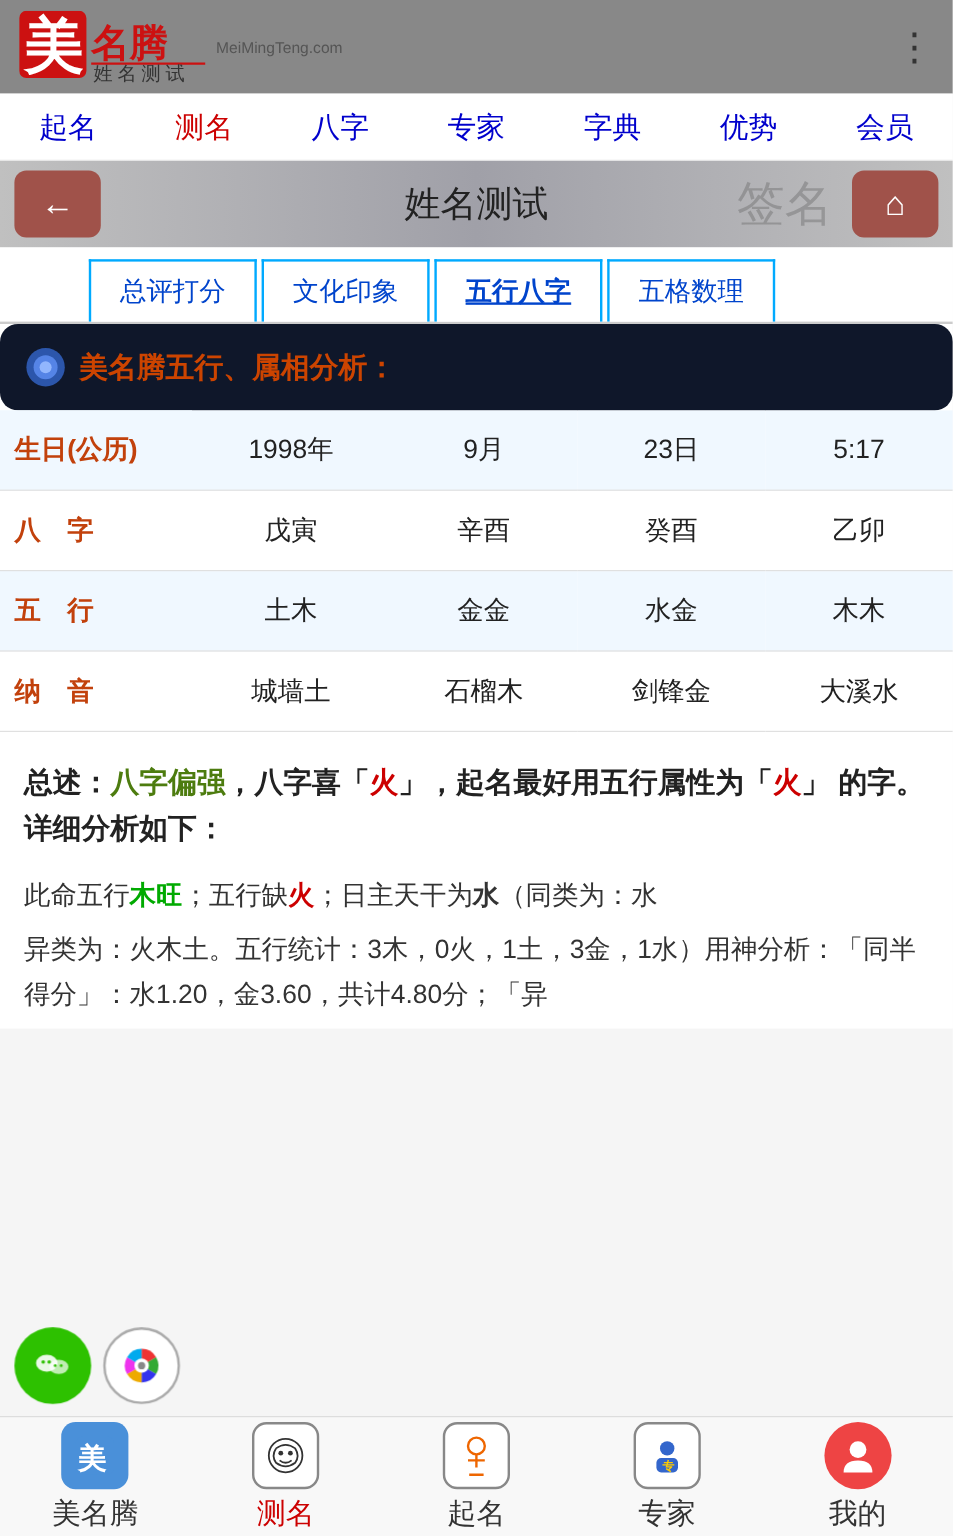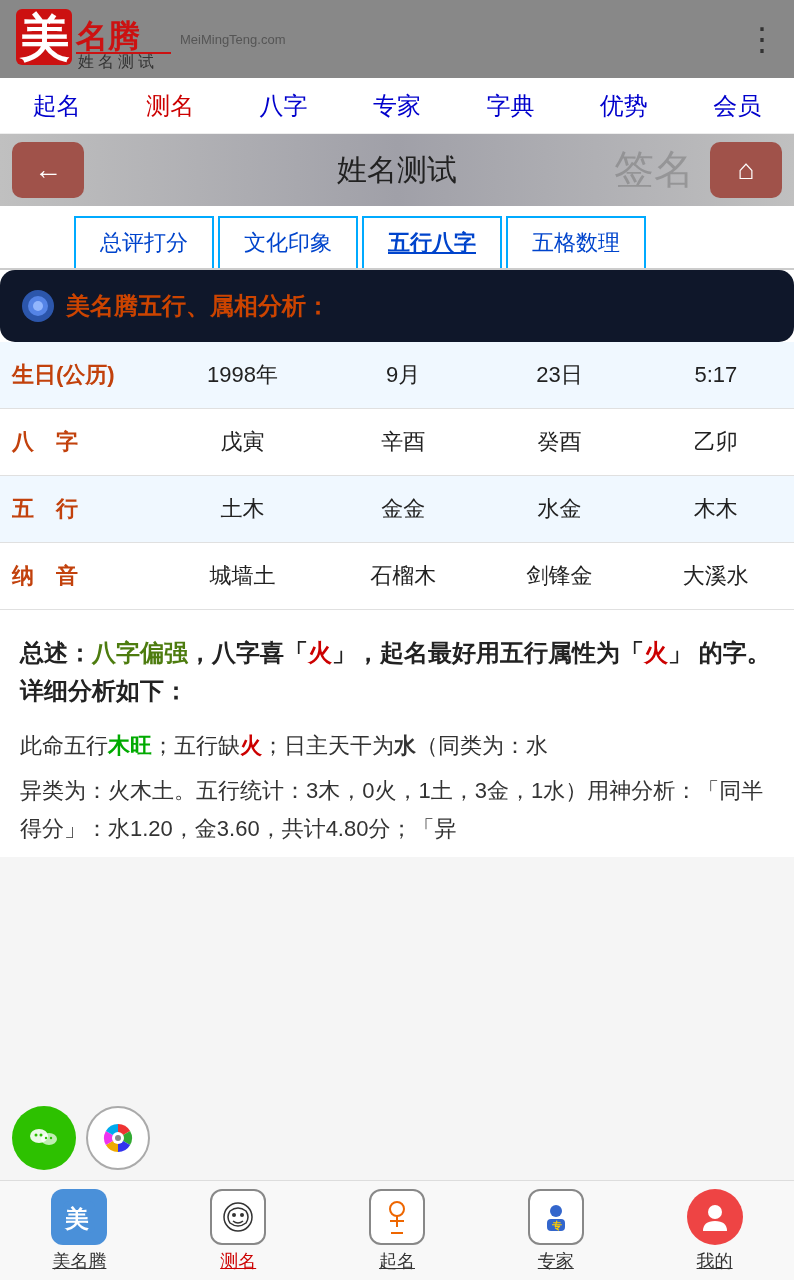--- a/index.html
+++ b/index.html
@@ -227,23 +227,22 @@
       width: 56px;
       height: 56px;
       border-radius: 12px;
       display: flex;
       align-items: center;
       justify-content: center;
       font-size: 30px;
       margin-bottom: 4px;
     }
     .bottom-nav-label {
-      font-size: 18px;
+      font-size: 24px;
       color: #333;
-      text-decoration: underline;
     }
     .bottom-nav-label.active { color: #cc0000; }
 
     .icon-meimingteng { background: #4a90d9; color: #fff; border-radius: 12px; }
     .icon-wode { background: #ee4444; color: #fff; border-radius: 50%; }
 
     
     .float-icons {
       position: fixed;
       bottom: 110px;

